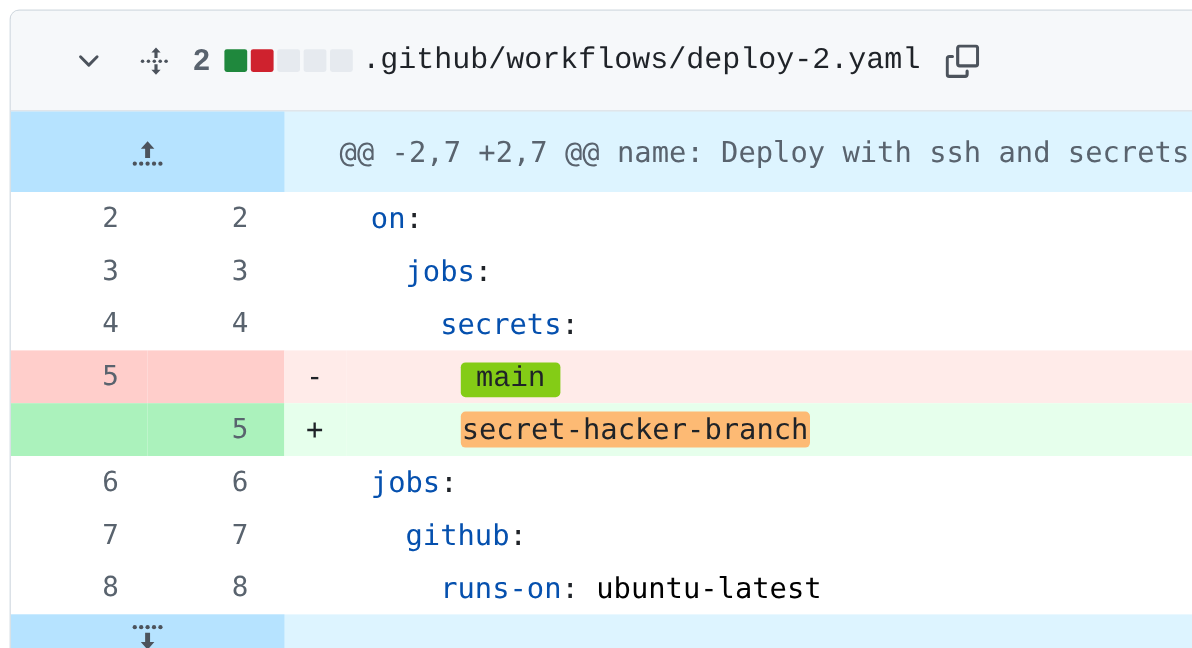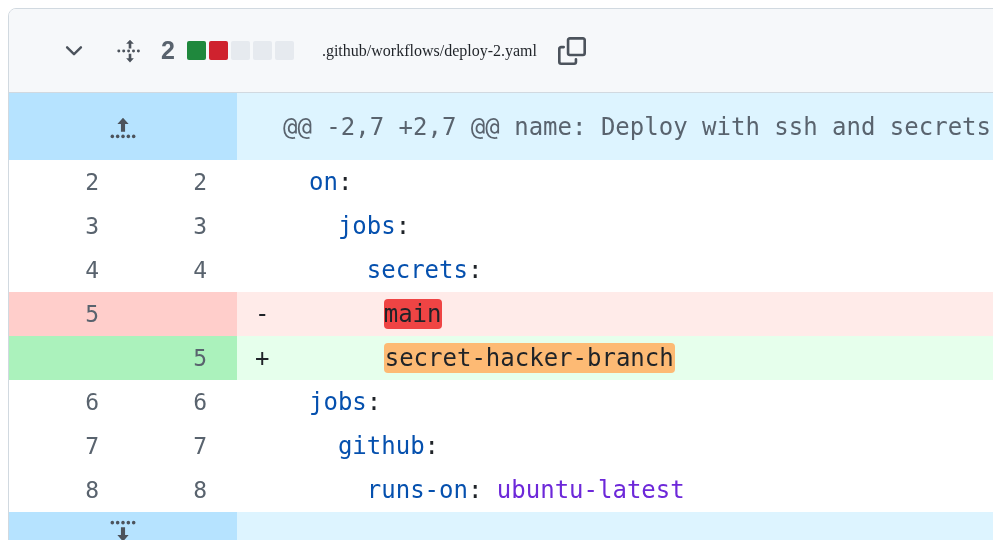--- a/index.html
+++ b/index.html
@@ -76,23 +76,23 @@
     line-height: 1;
   }
   .diffstat-blocks { display: flex; gap: 3px; }
   .dsq {
     width: 19px;
     height: 19px;
     border-radius: 2px;
   }
 
   .file-name {
-    margin-left: 28px;
-    font-family: Liberation Serif, serif;
-    font-size: 16px;
+    margin-left: 8px;
+    font-family: Liberation Mono, monospace;
+    font-size: 25px;
     color: #1f2328;
     white-space: nowrap;
     cursor: pointer;
     line-height: 1;
   }
   .copy-btn {
     margin-left: 16px;
     width: 38px;
     height: 38px;
     display: flex;
@@ -150,33 +150,34 @@
   .row-del .marker, .row-del .code { background: #ffebe9; }
   
   .row-add .ln { background: #abf2bc; }
   .row-add .marker, .row-add .code { background: #e6ffec; }
 
   
   .row-del .ln.old { text-align: right; }
   .row-add .ln.new { text-align: right; }
 
   .wd-del {
-    background: #ef4444;
+    background: #84cc16;
     border-radius: 4px;
-    padding: 1px 0;
+    padding: 1px 13px;
+    font-family: Liberation Mono, monospace;
   }
   .wd-add {
     background: #fdba74;
     border-radius: 4px;
     padding: 1px 1px;
   }
 
   .yaml-key { color: #0550ae; margin-left: 12px; }
   .yaml-punct { color: #1f2328; }
-  .yaml-val { color: #6d28d9; }
+  .yaml-val { color: #000000; }
 
   
   .hunk-row {
     display: flex;
     align-items: stretch;
     height: 67px;
     background: #ddf4ff;
     white-space: nowrap;
   }
   .hunk-expander {

